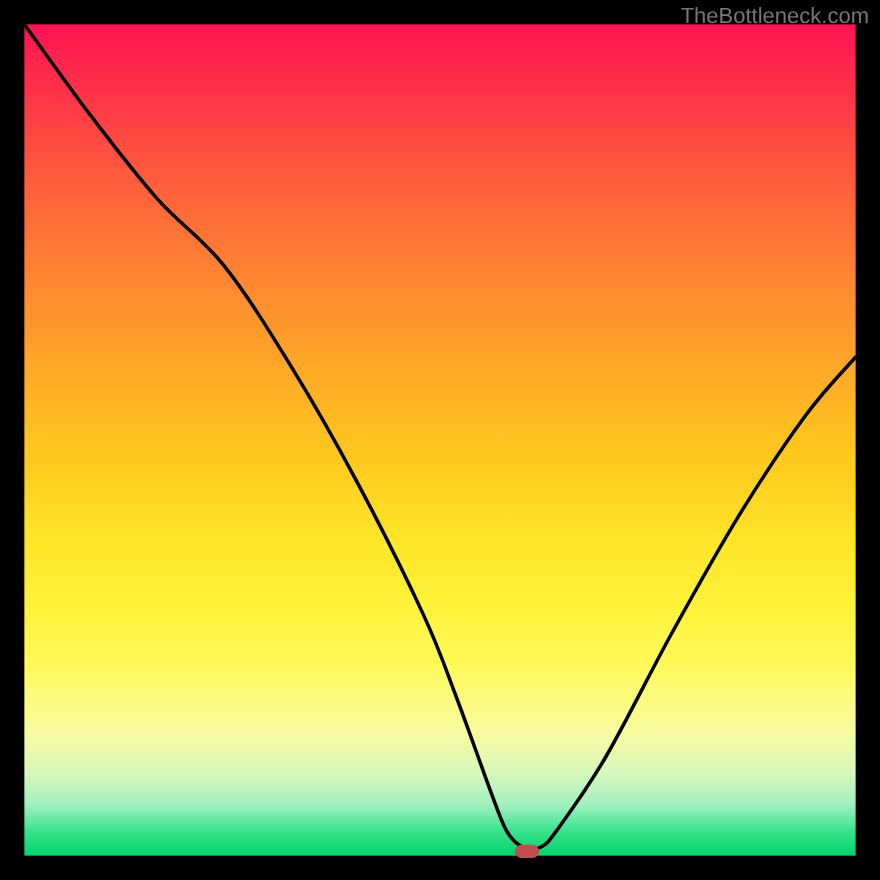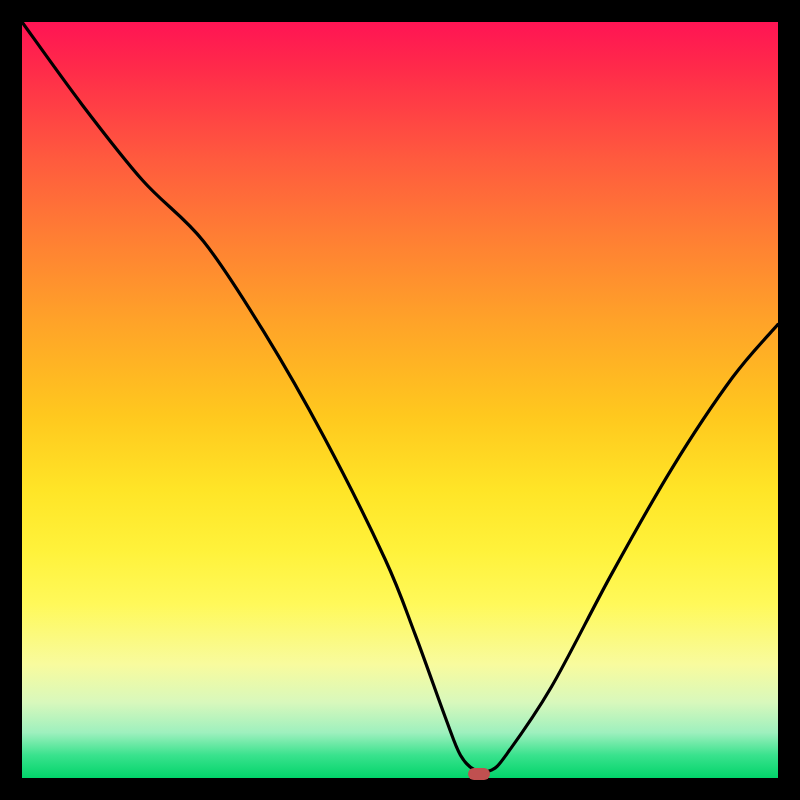--- a/index.html
+++ b/index.html
@@ -80,20 +80,21 @@
 
 <div class="chart-container">
 
   <div class="plot-area"></div>
 
   <div class="left-border"></div>
   <div class="right-border"></div>
   <div class="top-border"></div>
   <div class="bottom-border"></div>
 
+  <div class="watermark">TheBottleneck.com</div>
 
   <svg class="curve" viewBox="0 0 756 756" preserveAspectRatio="none">
     <path id="curve-path" fill="none" stroke="#000" stroke-width="3.2" stroke-linecap="round" stroke-linejoin="round" d="M 0 0 C 10.08 13.859999999999994 40.32000000000001 56.699999999999974 60.480000000000004 83.15999999999997 C 80.64 109.61999999999996 100.80000000000001 136.07999999999998 120.96000000000001 158.76 C 141.12 181.44 161.28 194.04 181.44 219.24 C 201.6 244.44000000000003 221.76000000000002 277.20000000000005 241.92000000000002 309.96000000000004 C 262.08000000000004 342.72 282.24 378 302.40000000000003 415.8 C 322.56000000000006 453.6 347.76 504 362.88 536.76 C 378 569.52 383.04 585.9 393.12 612.36 C 403.2 638.82 415.8 675.36 423.36 695.52 C 430.92 715.68 433.43999999999994 724.5 438.47999999999996 733.32 C 443.52 742.1400000000001 448.55999999999995 745.9200000000001 453.59999999999997 748.44 C 458.64 750.96 463.67999999999995 750.96 468.71999999999997 748.44 C 473.76 745.9200000000001 473.76000000000005 747.1800000000001 483.84000000000003 733.32 C 493.92 719.46 511.55999999999995 695.52 529.1999999999999 665.28 C 546.8399999999999 635.04 569.5200000000001 588.42 589.6800000000001 551.88 C 609.84 515.34 630 478.8 650.16 446.04 C 670.3199999999999 413.28000000000003 693 379.26 710.64 355.32 C 728.28 331.38 748.44 311.22 756 302.40000000000003"></path>
   </svg>
 
   <div class="marker" id="marker" style="left: 468.38px; top: 768.22px;"></div>
 
 </div>
 
 </body></html>

